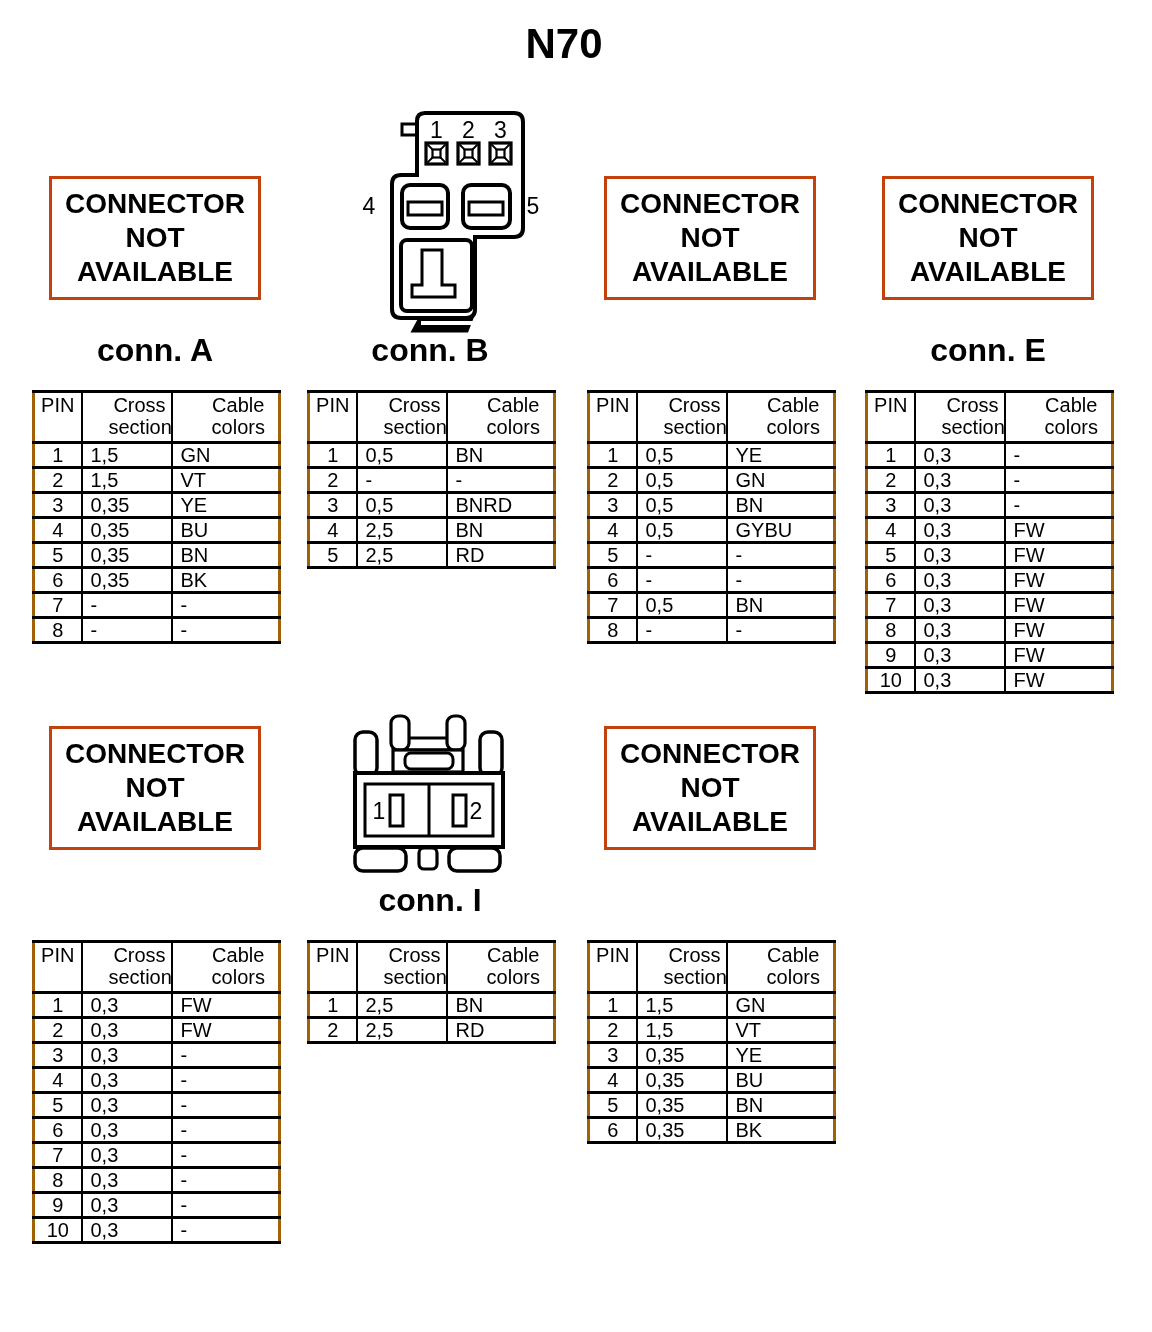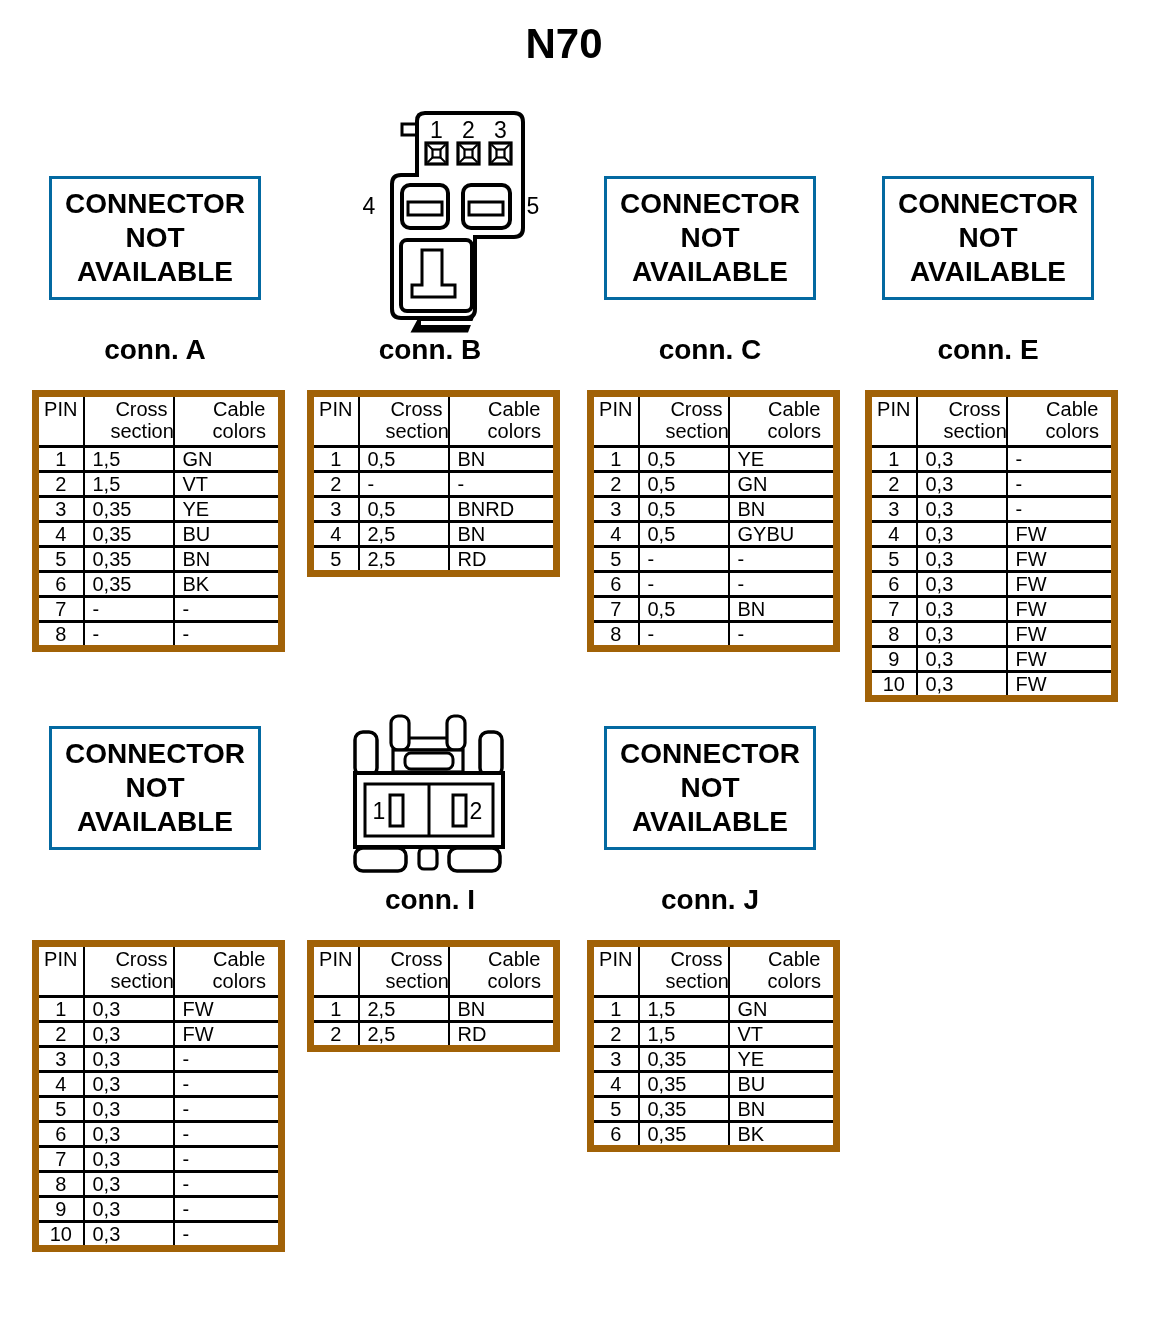--- a/index.html
+++ b/index.html
@@ -17,37 +17,37 @@
   .sec-a{left:32px;width:246px;}
   .sec-b{left:307px;width:246px;}
   .sec-c{left:587px;width:246px;}
   .sec-e{left:865px;width:246px;}
   .sec-h{left:32px;width:246px;}
   .sec-i{left:307px;width:246px;}
   .sec-j{left:587px;width:246px;}
 
   .na-box{
     position:absolute;left:50%;transform:translateX(-50%);
-    width:206px;height:118px;border:3px solid #0369a1;background:#fff;
+    width:206px;height:118px;border:3px solid #c2410c;background:#fff;
     display:flex;flex-direction:column;justify-content:center;align-items:center;
     font-size:28px;font-weight:bold;line-height:34px;text-align:center;white-space:nowrap;
   }
   .row1 .na-box{top:66px;}
   .row2 .na-box{top:11px;}
 
   .conn-label{
     position:absolute;left:0;width:100%;text-align:center;
-    font-size:28px;font-weight:bold;line-height:44px;
+    font-size:32px;font-weight:bold;line-height:44px;
   }
   .row1 .conn-label{top:218px;}
   .row2 .conn-label{top:163px;}
 
   .pin-table{
     position:absolute;left:0;border-collapse:collapse;background:#fff;
-    width:246px;table-layout:fixed;border:7px solid #a16207;
+    width:246px;table-layout:fixed;border:3px solid #a16207;
   }
   .row1 .pin-table{top:280px;}
   .row2 .pin-table{top:225px;}
   .pin-table th{
     font-weight:normal;font-size:20px;line-height:22px;vertical-align:top;
     padding:1px 0 3px 0;text-align:center;
     border:2px solid #000;border-top:3px solid #000;border-bottom:3px solid #000;
   }
   .pin-table td{
     font-size:20px;height:22px;line-height:22px;padding:0;
@@ -224,21 +224,20 @@
         </tbody>
     </table>
   </div>
 
   <div class="section row1 sec-c">
     <div class="na-box">
       <span>CONNECTOR</span>
       <span>NOT</span>
       <span>AVAILABLE</span>
     </div>
-    <div class="conn-label">conn. C</div>
     <table class="pin-table">
       <colgroup>
           <col class="col-pin">
           <col class="col-cross">
           <col class="col-cable">
         </colgroup>
       <thead>
         <tr>
           <th>PIN</th>
           <th>
@@ -511,21 +510,20 @@
         </tbody>
     </table>
   </div>
 
   <div class="section row2 sec-j">
     <div class="na-box">
       <span>CONNECTOR</span>
       <span>NOT</span>
       <span>AVAILABLE</span>
     </div>
-    <div class="conn-label">conn. J</div>
     <table class="pin-table">
       <colgroup>
           <col class="col-pin">
           <col class="col-cross">
           <col class="col-cable">
         </colgroup>
       <thead>
         <tr>
           <th>PIN</th>
           <th>

